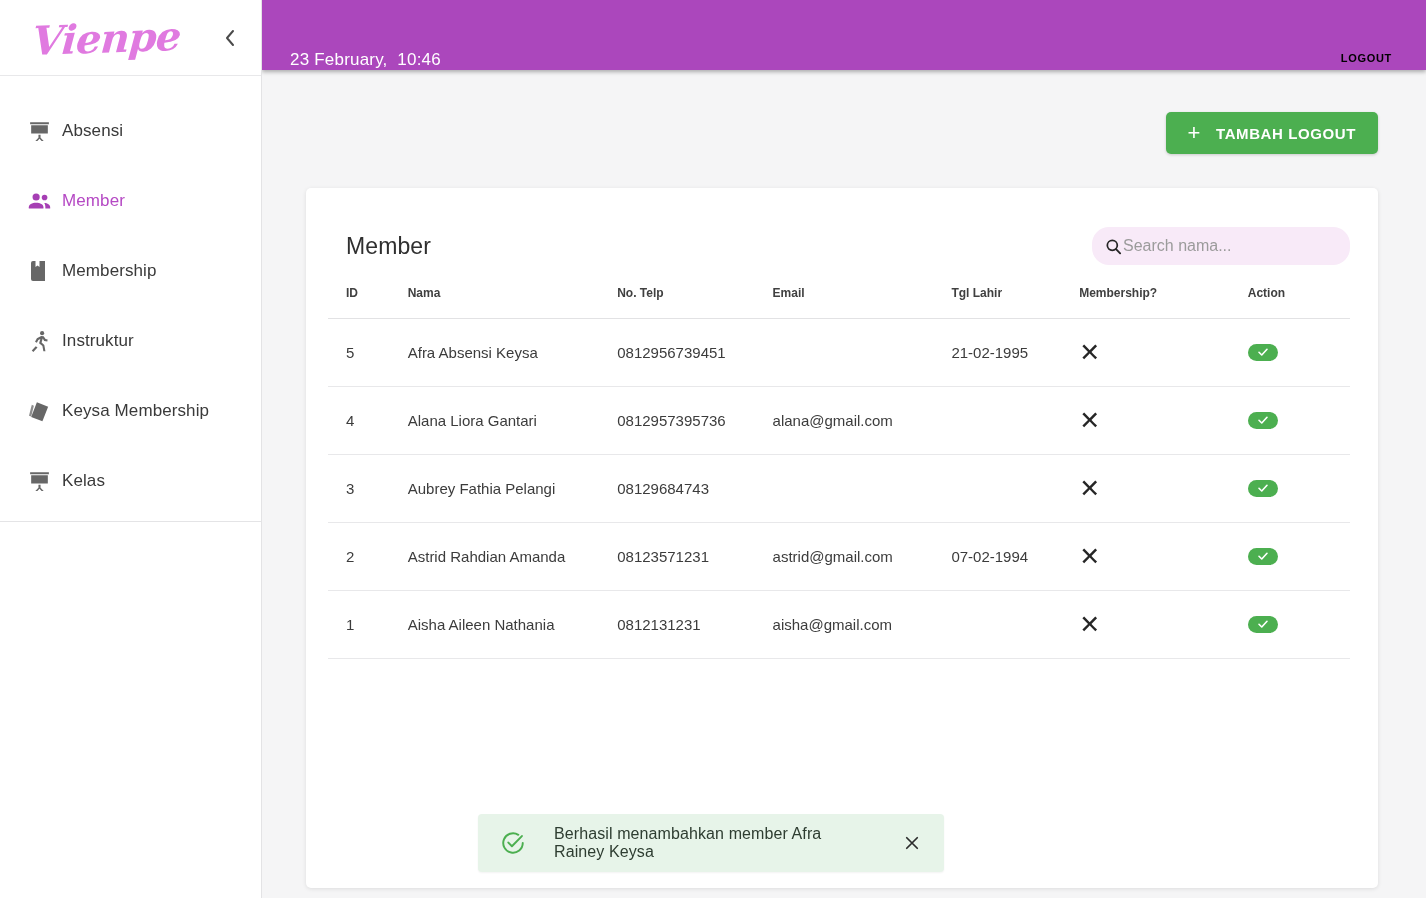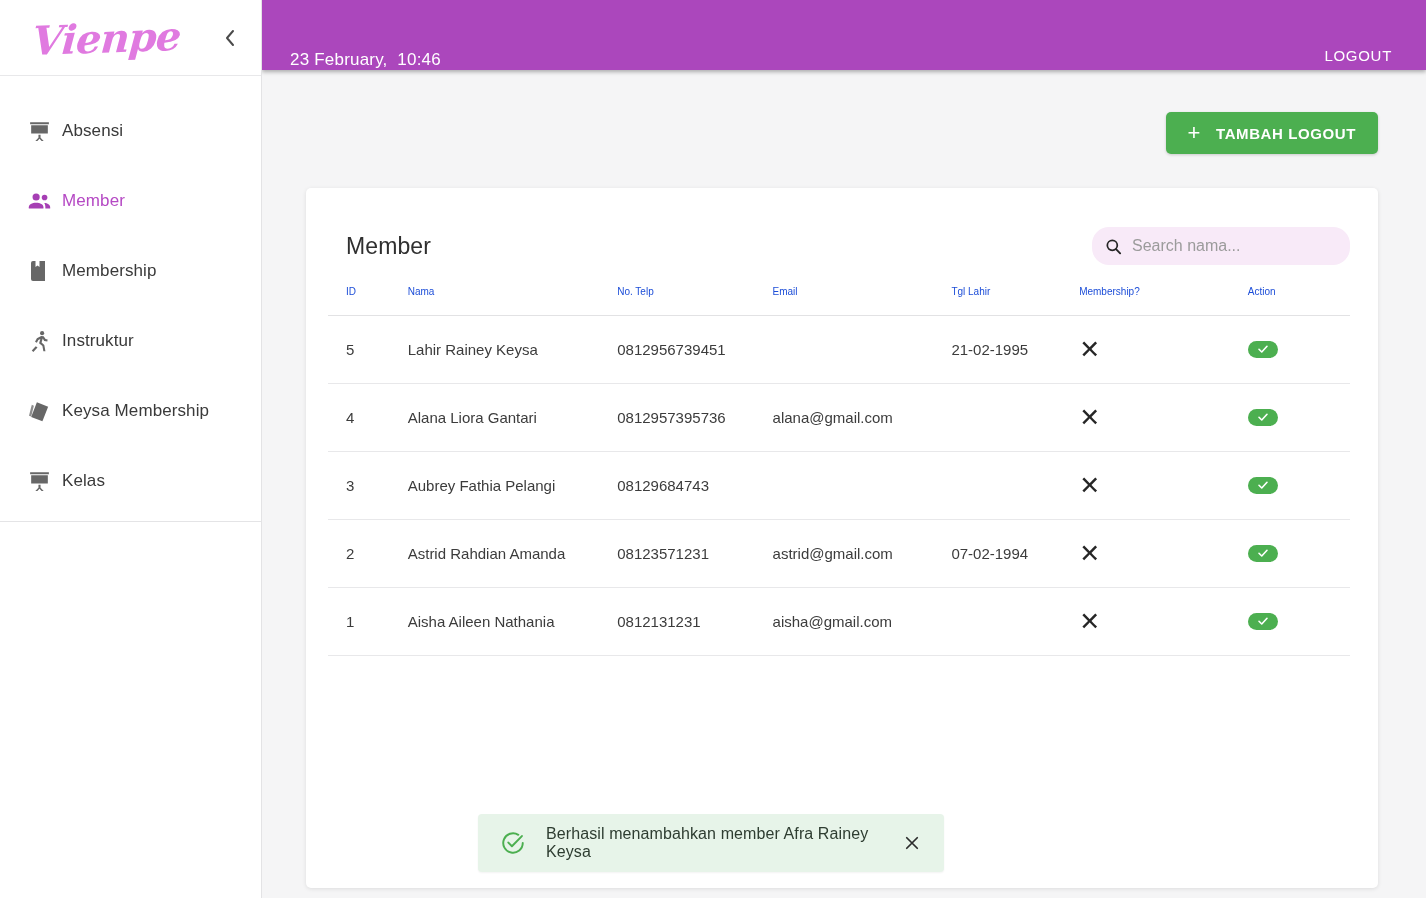--- a/index.html
+++ b/index.html
@@ -87,23 +87,23 @@
     position: relative; z-index: 2;
   }
   .topbar-date {
     color: #ffffff;
     font-size: 17px;
     letter-spacing: .2px;
     flex: 1;
     white-space: pre;
   }
   .logout-btn {
-    color: #ffffff;
-    font-size: 15px;
-    font-weight: 400;
+    color: #000000;
+    font-size: 11px;
+    font-weight: 700;
     letter-spacing: .7px;
     cursor: pointer;
     padding: 6px 4px;
   }
 
   .content { padding: 0 48px 0 44px; position: relative; height: 828px; }
 
   .action-row {
     display: flex; justify-content: flex-end;
     padding-top: 42px;
@@ -143,38 +143,37 @@
     color: #2f2f2f;
     flex: 1;
     letter-spacing: .1px;
   }
   .search-box {
     width: 258px; height: 38px;
     background: #f8eaf8;
     border-radius: 17px;
     display: flex; align-items: center;
     padding: 0 12px;
-    gap: 9px;
   }
   .search-box svg { flex: 0 0 auto; }
   .search-input {
     border: none; outline: none; background: transparent;
     font-family: "Liberation Sans", sans-serif;
     font-size: 16px;
     color: #333;
     width: 100%;
   }
   .search-input::placeholder { color: #9b9b9b; }
 
   table { width: 100%; border-collapse: collapse; margin-top: 16px; }
   thead th {
     text-align: left;
-    font-size: 10px;
-    font-weight: 400;
-    color: #1d4ed8;
+    font-size: 12px;
+    font-weight: 700;
+    color: #404040;
     padding: 0 0 18px 0;
     border-bottom: 1px solid #e2e2e4;
   }
   tbody td {
     font-size: 15px;
     color: #3c3c3c;
     height: 68px;
     border-bottom: 1px solid #e8e8ea;
     vertical-align: middle;
   }
@@ -205,21 +204,21 @@
 
   
   .toast {
     position: absolute;
     left: 216px; bottom: 26px;
     width: 466px; height: 58px;
     background: #e7f4e9;
     border-radius: 4px;
     display: flex; align-items: center;
     padding: 0 20px 0 22px;
-    gap: 20px;
+    gap: 28px;
     box-shadow: 0 1px 2px rgba(0,0,0,.05);
   }
   .toast-msg {
     flex: 1;
     font-size: 16px;
     color: #2e3d31;
     letter-spacing: .1px;
   }
   .toast-close {
     cursor: pointer;
@@ -348,21 +347,21 @@
               <th class="col-email">Email</th>
               <th class="col-tgl">Tgl Lahir</th>
               <th class="col-member">Membership?</th>
               <th class="col-action">Action</th>
             </tr>
           </thead>
           <tbody>
 
             <tr>
               <td class="col-id">5</td>
-              <td class="col-nama">Lahir Rainey Keysa</td>
+              <td class="col-nama">Afra Absensi Keysa</td>
               <td class="col-telp">0812956739451</td>
               <td class="col-email"></td>
               <td class="col-tgl">21-02-1995</td>
               <td class="col-member">
                 <span class="x-mark">✕</span>
               </td>
               <td class="col-action">
                 <button class="toggle-on">
                   <svg width="12" height="12" viewBox="0 0 24 24">
                     <path d="M4 12.5 L9.5 18 L20 6.5" fill="none" stroke="#ffffff" stroke-width="3.2" stroke-linecap="round" stroke-linejoin="round"></path>

